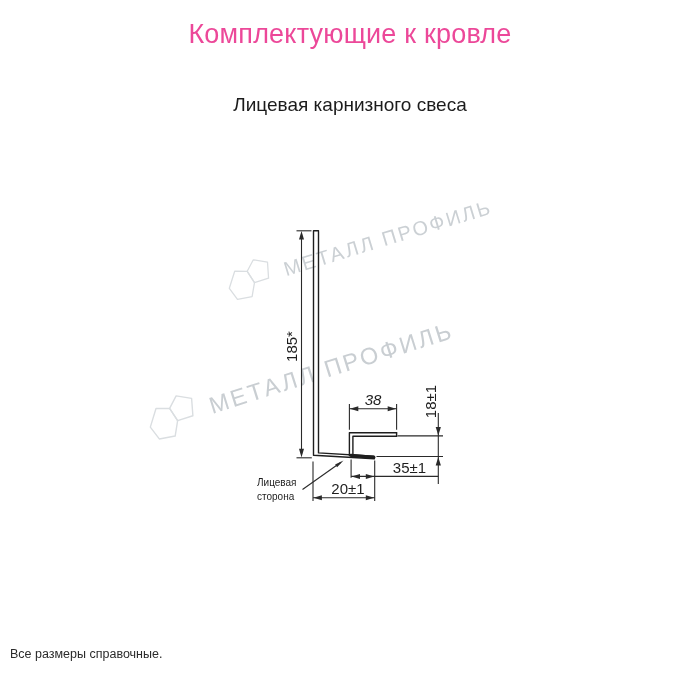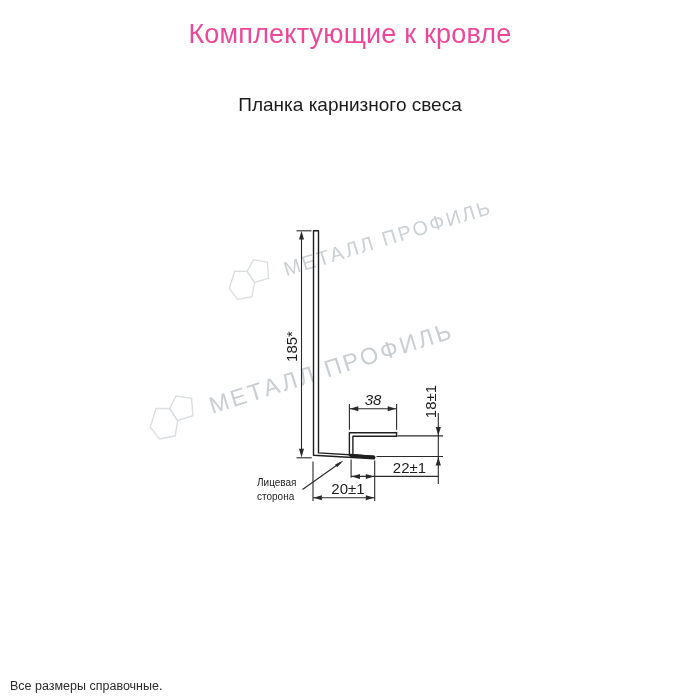--- a/index.html
+++ b/index.html
@@ -26,21 +26,21 @@
   .watermark{
     display:flex;align-items:center;gap:7px;
     transform-origin:0 50%;pointer-events:none;white-space:nowrap;
   }
   .wm-text{
     color:#cbd0d4;font-weight:400;
   }
   .wm1 .wm-text{font-size:20px;letter-spacing:2.2px;}
   .wm2 .wm-text{font-size:23.5px;letter-spacing:2.6px;color:#c9ced2;}
   .footer{
-    left:10px;top:646px;font-size:12.5px;line-height:17.6px;color:#2b2b2b;margin-top:32px;
+    left:10px;top:646px;font-size:12.5px;line-height:17.6px;color:#2b2b2b;
   }
   svg{display:block;}
 </style>
 </head>
 <body>
 
 <div class="abs watermark wm1" style="left:224px;top:264px;height:48px;transform:rotate(-17deg);">
   <svg width="56" height="46" viewBox="0 0 60 50">
     <g fill="none" stroke="#dadee1" stroke-width="1.4" stroke-linejoin="round">
       <path d="M 5,27 L 16,11 L 29,15 L 33,29 L 26,43 L 10,41 Z"></path>
@@ -55,21 +55,21 @@
     <g fill="none" stroke="#dadee1" stroke-width="1.4" stroke-linejoin="round">
       <path d="M 5,27 L 16,11 L 29,15 L 33,29 L 26,43 L 10,41 Z"></path>
       <path d="M 29,15 L 39,5 L 53,12 L 49,29 L 33,29 Z"></path>
     </g>
   </svg>
   <span class="wm-text">МЕТАЛЛ ПРОФИЛЬ</span>
 </div>
 
 <div class="abs page-title">Комплектующие к кровле</div>
 <div class="abs subtitle">
-  <div>Планка карнизного свеса</div>
+  <div>Лицевая карнизного свеса</div>
 </div>
 
 <svg class="abs" style="left:0;top:0;" width="700" height="700" viewBox="0 0 700 700">
 
   <g fill="none" stroke="#1e1e1e" stroke-width="1.4" stroke-linejoin="round" stroke-linecap="round">
     <path d="M 318.5,230.8 L 313.5,230.8 L 313.5,455.2 L 374.4,458.8"></path>
     <path d="M 318.5,231.4 L 318.5,452.9 L 374.0,456.3"></path>
     <path d="M 351.0,455.3 L 373.9,457.4" stroke-width="3.2"></path>
     <path d="M 349.4,455.6 L 349.4,432.8 L 396.6,432.8"></path>
     <path d="M 352.9,455.0 L 352.9,436.2 L 396.6,436.2"></path>
@@ -117,21 +117,21 @@
 
   <g stroke="#2a2a2a" stroke-width="1.1" fill="#2a2a2a">
     <line x1="302.5" y1="489.5" x2="341.0" y2="462.3"></line>
     <polygon points="343.5,460.6 337.1,467.2 335.1,464.4" stroke="none"></polygon>
   </g>
 </svg>
 
 <div class="abs dim-label rot90" style="left:261px;top:338px;width:61px;">185*</div>
 <div class="abs dim-label" style="left:352px;top:391px;width:42px;font-style:italic;">38</div>
 <div class="abs dim-label rot90" style="left:400px;top:393px;width:60px;">18±1</div>
-<div class="abs dim-label" style="left:379px;top:459px;width:61px;">22±1</div>
+<div class="abs dim-label" style="left:379px;top:459px;width:61px;">35±1</div>
 <div class="abs dim-label" style="left:318px;top:480px;width:60px;">20±1</div>
 
 <div class="abs face-label" style="left:257px;top:476px;">
   <div>Лицевая</div>
   <div>сторона</div>
 </div>
 
 <div class="abs footer">
   <div>Все размеры справочные.</div>
 </div>

